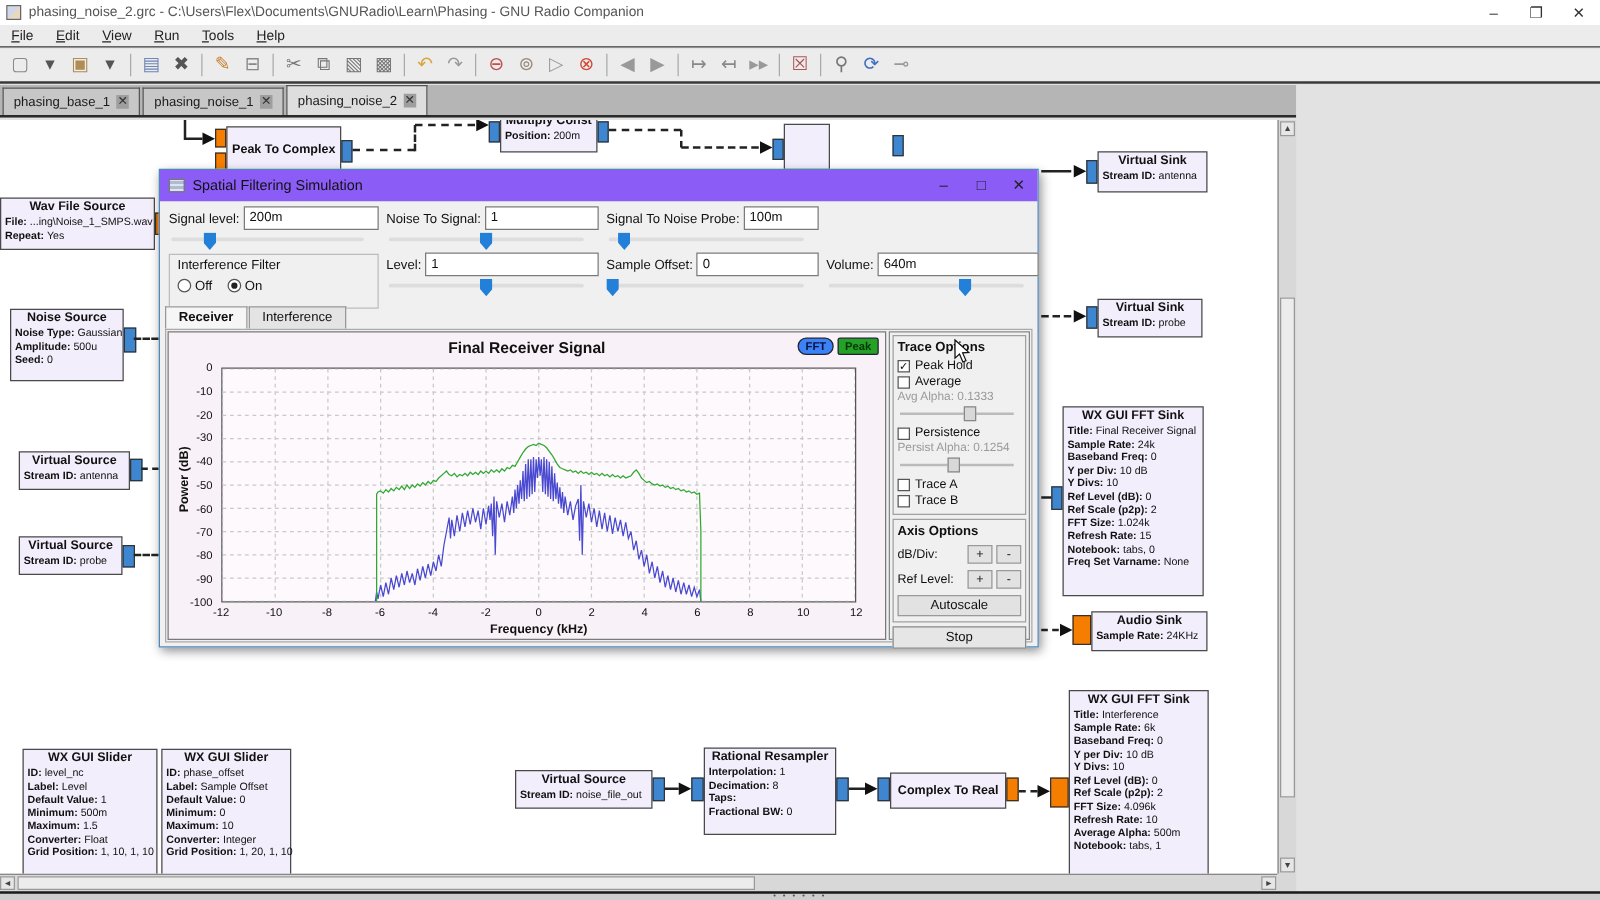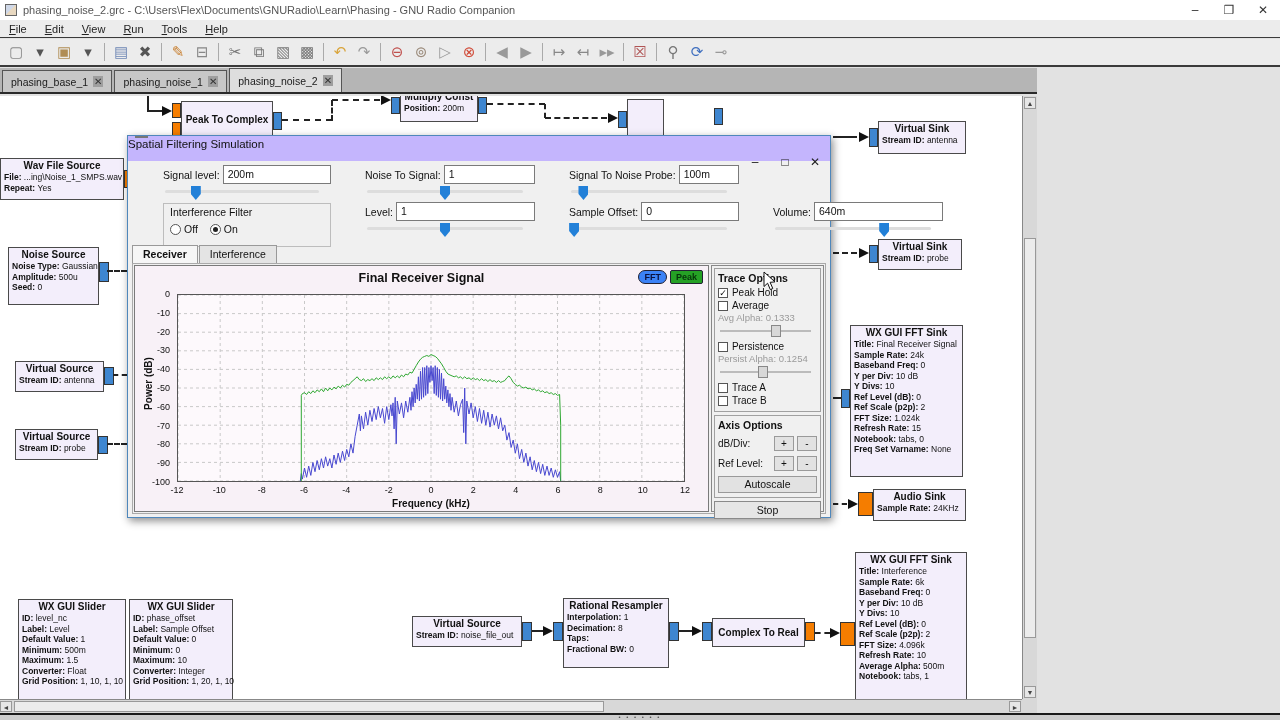--- a/index.html
+++ b/index.html
@@ -44,27 +44,27 @@
   .vscroll { position:absolute; left:1022px; top:96px; width:15px; height:603px; background:#d8d8d8; border-left:1px solid #888; }
   .hscroll { position:absolute; left:0; top:699px; width:1022px; height:14px; background:#d8d8d8; border-top:1px solid #888; }
   .sbtn2 { position:absolute; background:#e6e6e6; border:1px solid #999; font-size:7px; color:#444; text-align:center; }
   .vthumb { position:absolute; left:1px; top:142px; width:12px; height:400px; background:#ececec; border:1px solid #999; }
   .hthumb { position:absolute; left:14px; top:1px; width:590px; height:11px; background:#ececec; border:1px solid #999; }
   .corner { position:absolute; left:1022px; top:699px; width:15px; height:14px; background:#d8d8d8; }
   .bottomstrip { position:absolute; left:0; top:713px; width:1280px; height:7px; background:#cdcdcd; border-top:2px solid #1a1a1a; text-align:center; font-size:6px; line-height:5px; color:#555; letter-spacing:2px; }
 
   
   .dlg { position:absolute; left:127px; top:135px; width:704px; height:383px; background:#f0f0f0; border:1px solid #4f87bb; box-shadow:2px 3px 8px rgba(0,0,0,.45); z-index:50; }
-  .dlg-title { height:25px; background:#c4b5fd; display:flex; align-items:flex-start;flex-direction:column; }
+  .dlg-title { height:25px; background:#8b5cf6; display:flex; align-items:center; }
   .dlg-ico { width:13px; height:11px; margin:0 6px 0 7px; border:1px solid #777; background:repeating-linear-gradient(0deg,#dde4ee 0 2px,#aebbd0 2px 4px); }
   .dlg-titletext { font-size:11.5px; color:#111; }
   .dlg-ctrl { margin-left:auto; display:flex; }
   .dlg-wbtn { width:30px; text-align:center; font-size:12px; line-height:25px; color:#222; }
   .ctrlrow { position:absolute; left:4px; display:flex; }
-  .fcell { width:176px; padding:2px 3px;margin-left:28px; }
+  .fcell { width:176px; padding:2px 3px; }
   .fcell.c1 { width:174px; }
   .frow { display:flex; align-items:center; gap:3px; }
   .flabel { font-size:10.5px; white-space:nowrap; }
   .tbox { flex:1; height:19px; background:#fff; border:1px solid #7a7a7a; font-size:10.5px; line-height:17px; padding-left:4px; overflow:hidden; }
   .track { position:relative; margin:6px 12px 0 2px; height:3px; background:#ddd; border-radius:2px; }
   .thumb { position:absolute; top:-4px; width:10px; height:14px; background:#2280d8; clip-path:polygon(0 0,100% 0,100% 58%,50% 100%,0 58%); }
   .igroup { width:168px; height:44px; margin:3px 3px 0 3px; border:1px solid #bdbdbd; padding:2px 6px; }
   .iglabel { font-size:10.5px; }
   .radios { margin-top:5px; display:flex; gap:12px; align-items:center; font-size:10.5px; }
   .radio { width:11px; height:11px; border:1px solid #555; border-radius:50%; background:#fff; display:inline-block; margin-right:3px; vertical-align:-2px; position:relative; }

